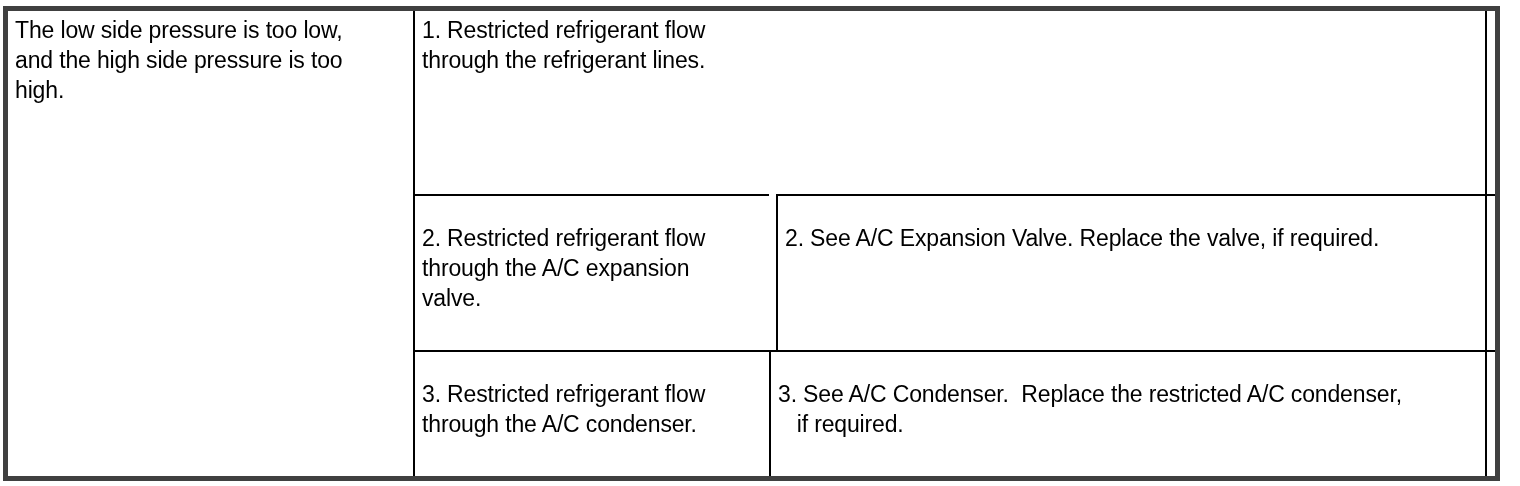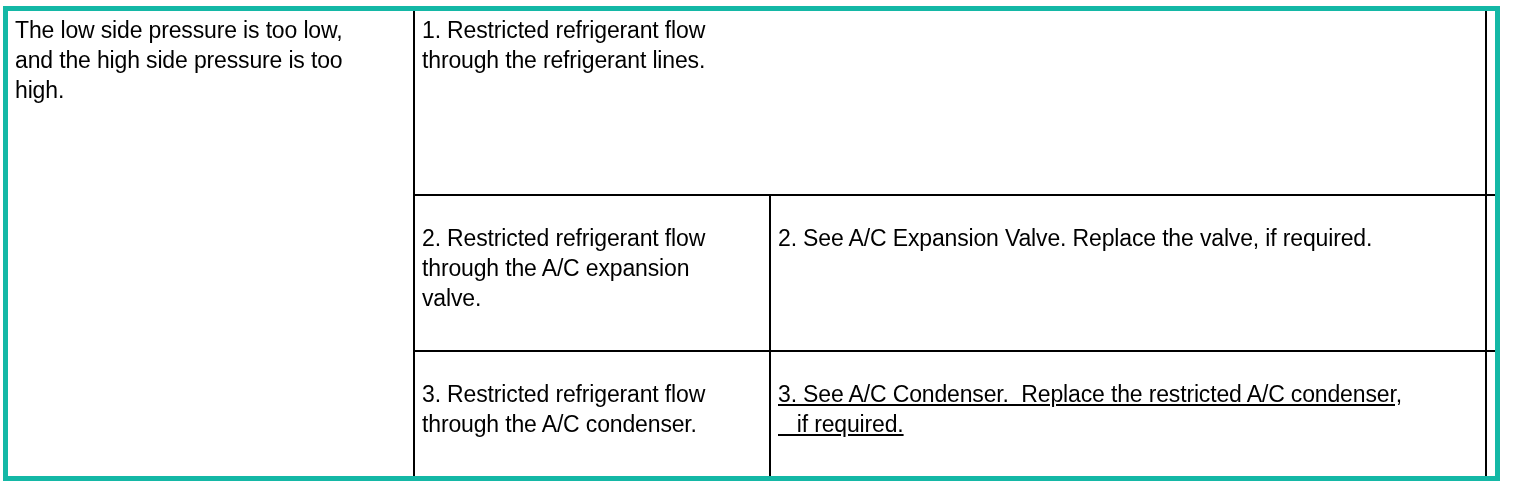--- a/index.html
+++ b/index.html
@@ -15,21 +15,21 @@
     font-family: "Liberation Sans", sans-serif;
     color: #000000;
   }
   .doc-table {
     position: absolute;
     left: 3px;
     top: 6px;
     width: 1497px;
     height: 475px;
     box-sizing: border-box;
-    border: 5px solid #14b8a6;
+    border: 5px solid #404040;
     background: #ffffff;
     display: grid;
     grid-template-columns: 405px 356px 716px 10px;
     grid-template-rows: 183px 156px 126px;
   }
   .cell {
     box-sizing: border-box;
     overflow: hidden;
     padding: 4px 4px 0 7px;
   }
@@ -69,29 +69,29 @@
       <div class="cell-text">1. Restricted refrigerant flow
 through the refrigerant lines.</div>
     </div>
     <div class="cell v-line" style="grid-column:4; grid-row:1; padding:0;"></div>
 
     <div class="cell v-line h-line pad-lower" style="grid-column:2; grid-row:2;">
       <div class="cell-text">2. Restricted refrigerant flow
 through the A/C expansion
 valve.</div>
     </div>
-    <div class="cell v-line h-line pad-lower" style="grid-column:3; grid-row:2;">
+    <div class="cell v-line h-line pad-lower" style="grid-column:3; grid-row:2;margin-left:7px;">
       <div class="cell-text">2. See A/C Expansion Valve. Replace the valve, if required.</div>
     </div>
     <div class="cell v-line h-line" style="grid-column:4; grid-row:2; padding:0;"></div>
 
     <div class="cell v-line h-line pad-lower" style="grid-column:2; grid-row:3;">
       <div class="cell-text">3. Restricted refrigerant flow
 through the A/C condenser.</div>
     </div>
-    <div class="cell v-line h-line pad-lower" style="grid-column:3; grid-row:3;text-decoration:underline;">
+    <div class="cell v-line h-line pad-lower" style="grid-column:3; grid-row:3;">
       <div class="cell-text">3. See A/C Condenser.  Replace the restricted A/C condenser,
    if required.</div>
     </div>
     <div class="cell v-line h-line" style="grid-column:4; grid-row:3; padding:0;"></div>
 
   </div>
 </div>
 
 </body></html>

